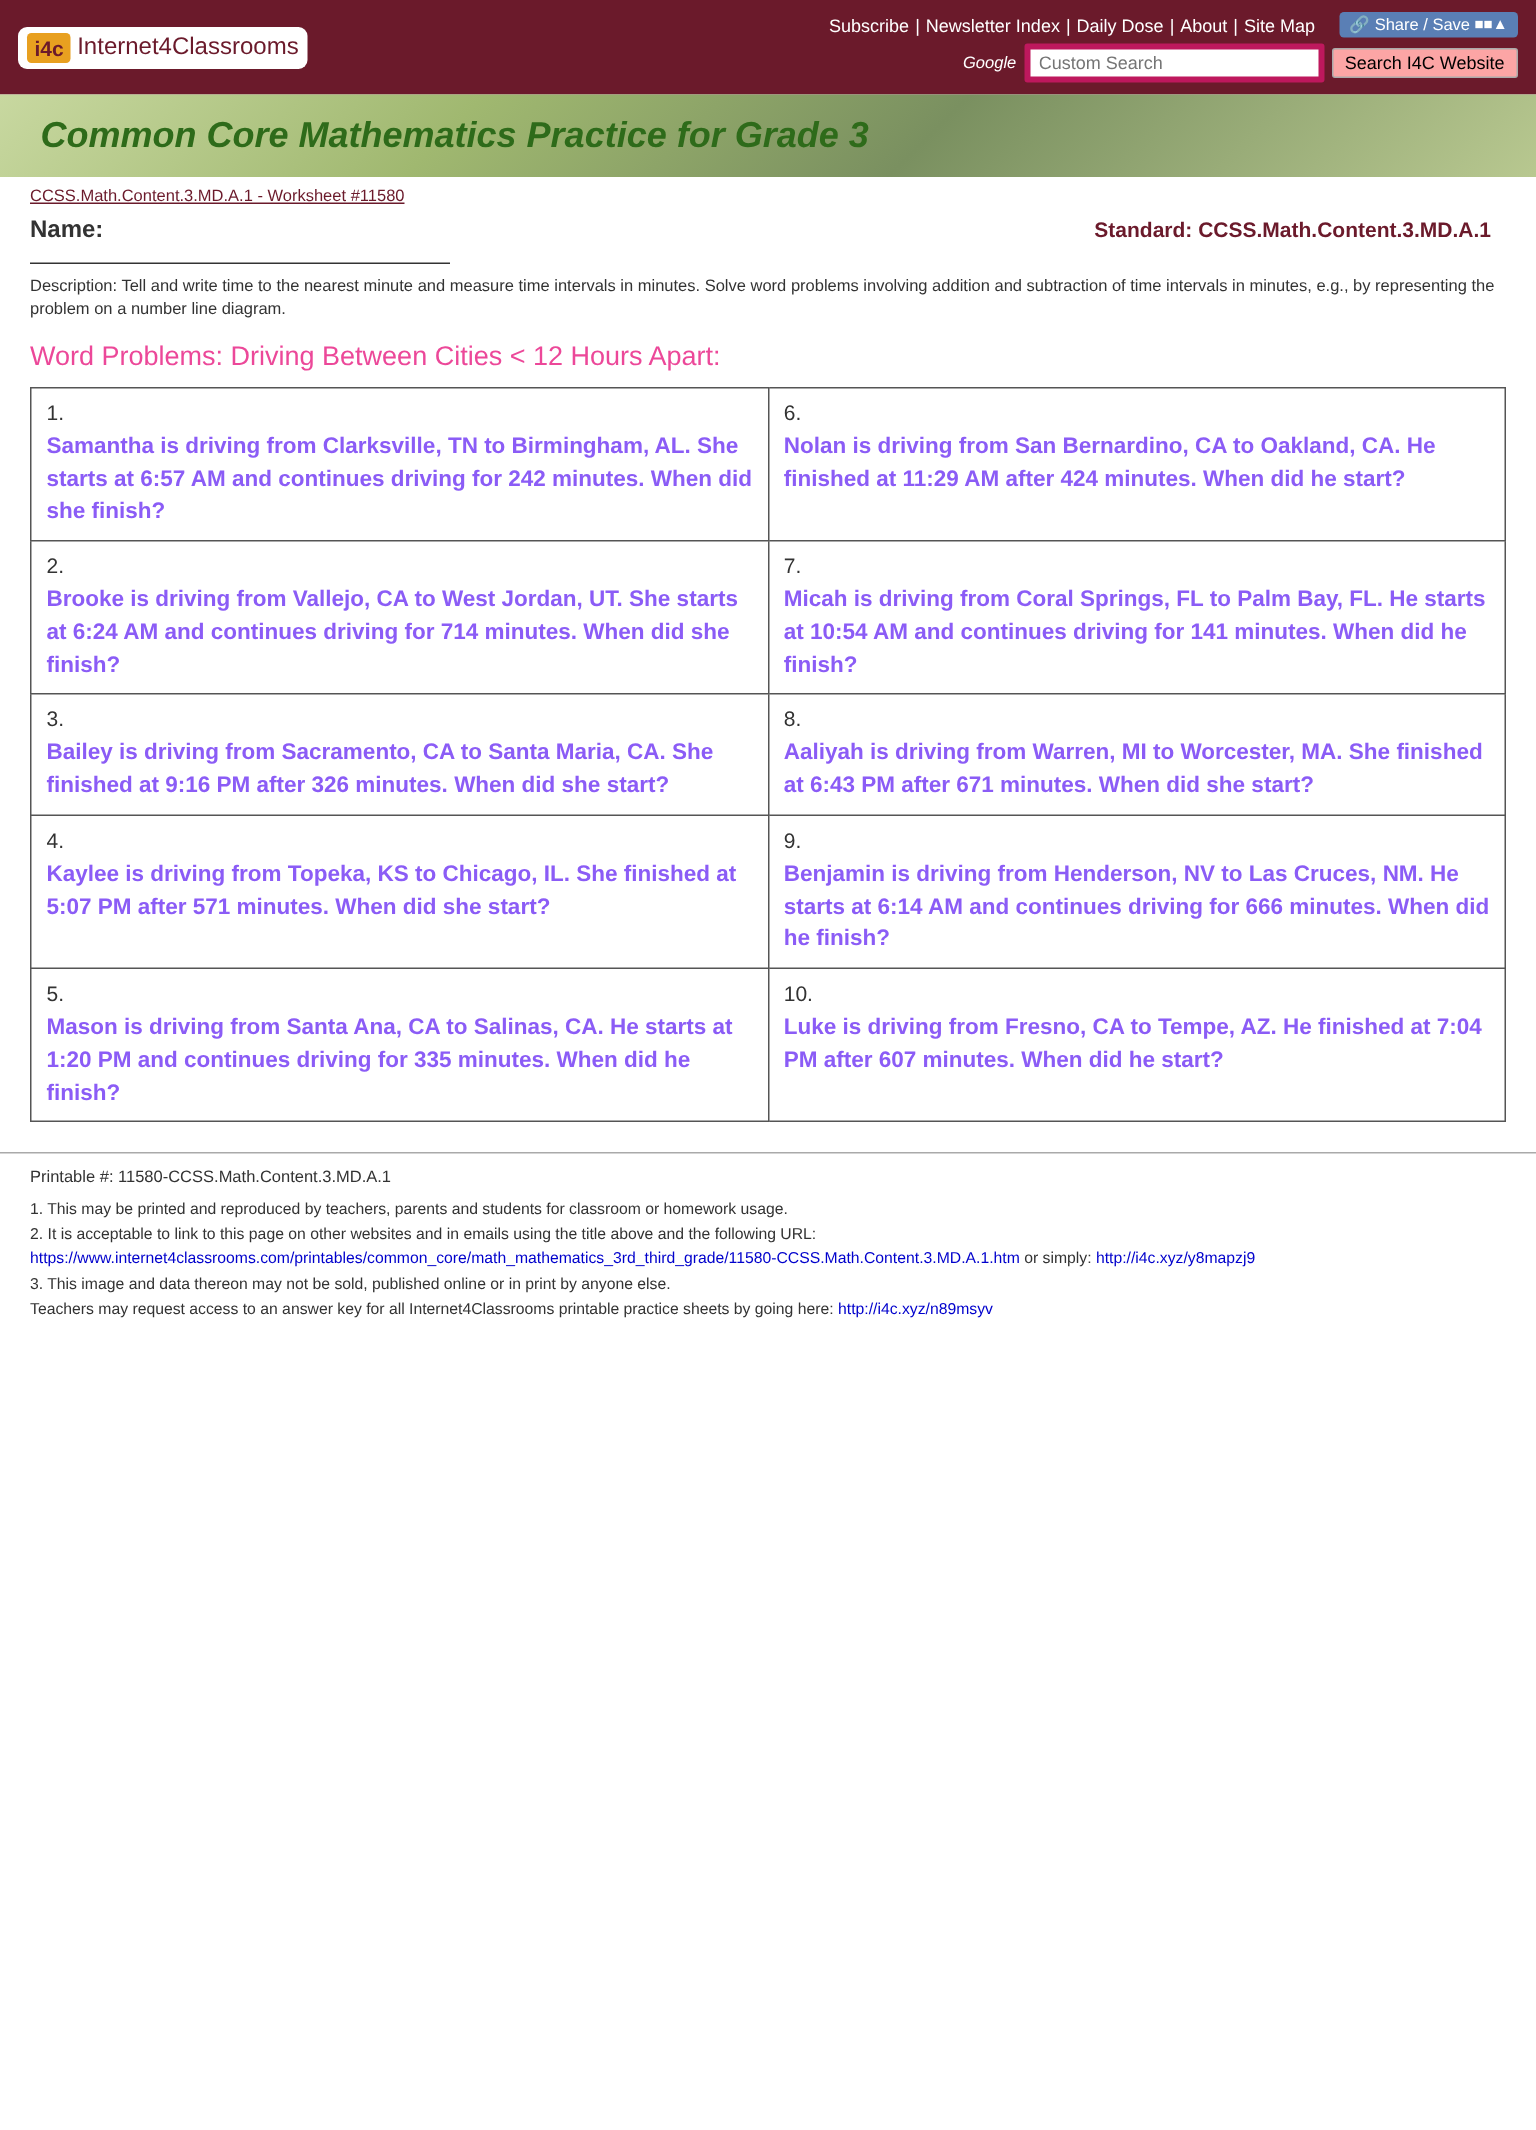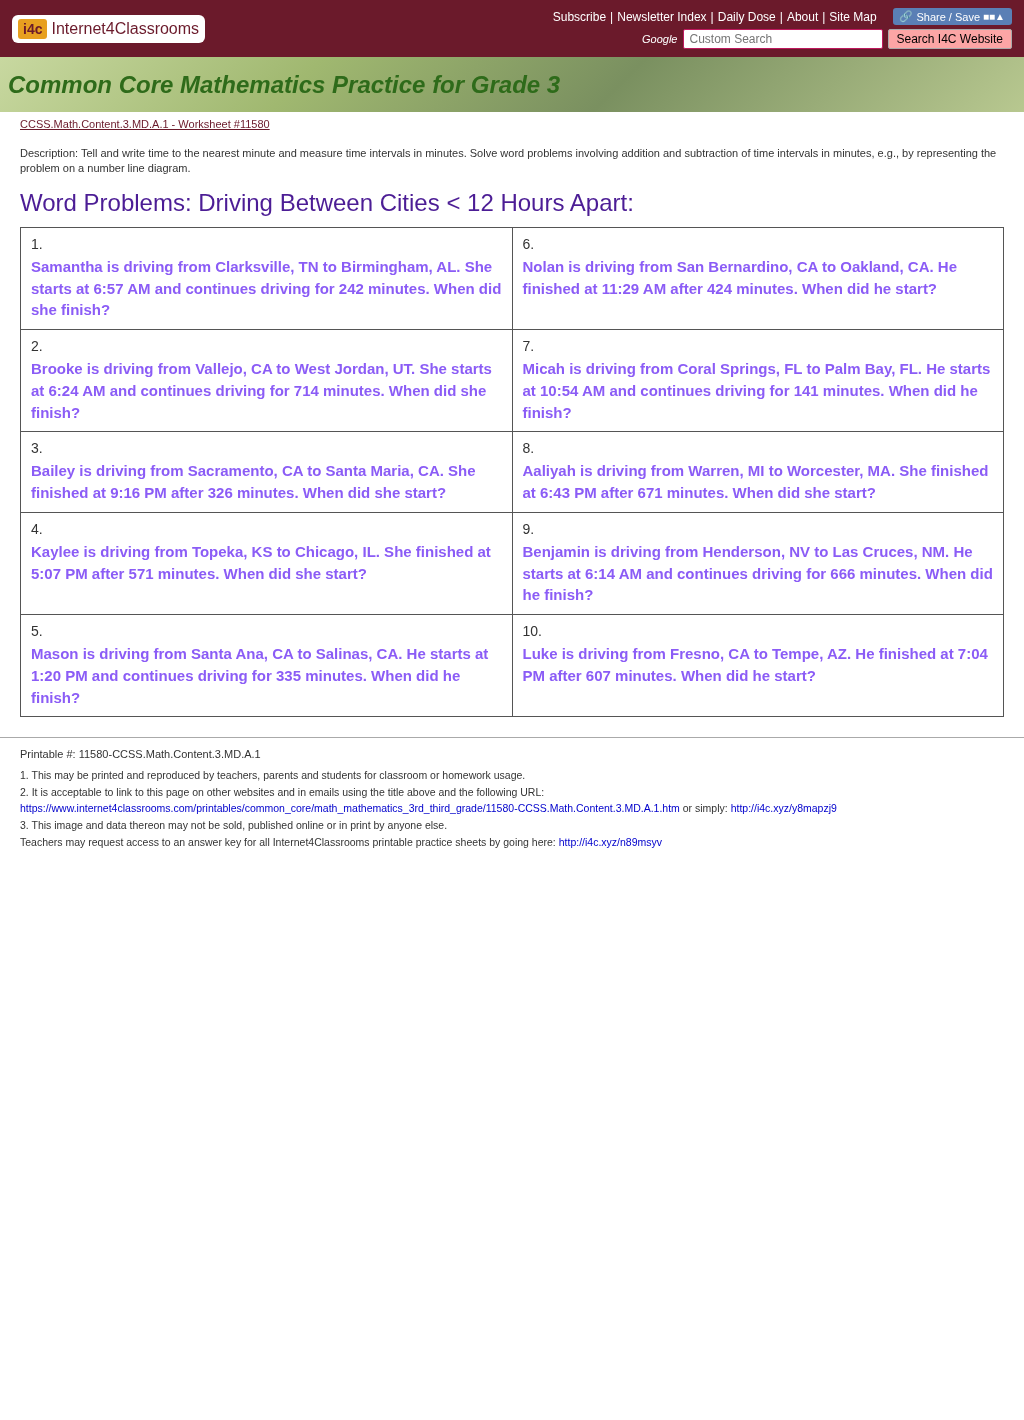--- a/index.html
+++ b/index.html
@@ -71,40 +71,40 @@
       gap: 3px;
     }
     #search-area {
       display: flex;
       align-items: center;
       gap: 5px;
     }
     #search-input {
       padding: 2px 6px;
       font-size: 12px;
-      border: 1px solid #be185d;
+      border: 4px solid #be185d;
       border-radius: 2px;
       width: 200px;
     }
     #search-btn {
       background: #fca5a5;
       border: 1px solid #aaa;
       padding: 2px 8px;
       font-size: 12px;
       cursor: pointer;
       border-radius: 2px;
     }
 
     
     #banner {
       background: linear-gradient(135deg, #c8d8a0 0%, #a0b870 30%, #7a9060 60%, #b8c890 100%);
       height: 55px;
       display: flex;
       align-items: center;
-      padding: 0 8px;
+      padding: 0 27px;
       position: relative;
       overflow: hidden;
     }
     #banner-title {
       color: #2e6b1a;
       font-size: 24px;
       font-weight: bold;
       font-style: italic;
       position: relative;
       z-index: 2;
@@ -149,22 +149,22 @@
       font-weight: bold;
       font-size: 14px;
     }
     #description {
       font-size: 11px;
       color: #333;
       margin: 8px 0 12px 0;
       line-height: 1.4;
     }
     #section-title {
-      font-size: 24px;
-      color: #4c1d95;
+      font-size: 18px;
+      color: #ec4899;
       margin-bottom: 10px;
       font-weight: normal;
     }
 
     
     #problems-table {
       border: 1px solid #555;
       border-collapse: collapse;
       width: 100%;
       margin-bottom: 10px;
@@ -242,20 +242,29 @@
   </div>
 </div>
 
 <div id="banner">
   <span id="banner-title">Common Core Mathematics Practice for Grade 3</span>
 </div>
 
 <div id="content">
   <a id="worksheet-id">CCSS.Math.Content.3.MD.A.1 - Worksheet #11580</a>
 
+  <div id="name-standard-row">
+    <div id="name-section">
+      <span id="name-label">Name:</span>
+      <div id="name-line"></div>
+    </div>
+    <div id="standard-section">
+      <span id="standard-label">Standard: CCSS.Math.Content.3.MD.A.1</span>
+    </div>
+  </div>
 
   <p id="description">Description: Tell and write time to the nearest minute and measure time intervals in minutes. Solve word problems involving addition and subtraction of time intervals in minutes, e.g., by representing the problem on a number line diagram.</p>
 
   <h2 id="section-title">Word Problems: Driving Between Cities &lt; 12 Hours Apart:</h2>
 
   
   <table id="problems-table">
     <tbody id="problems-tbody">
     <tr>
           <td class="problem-cell">

